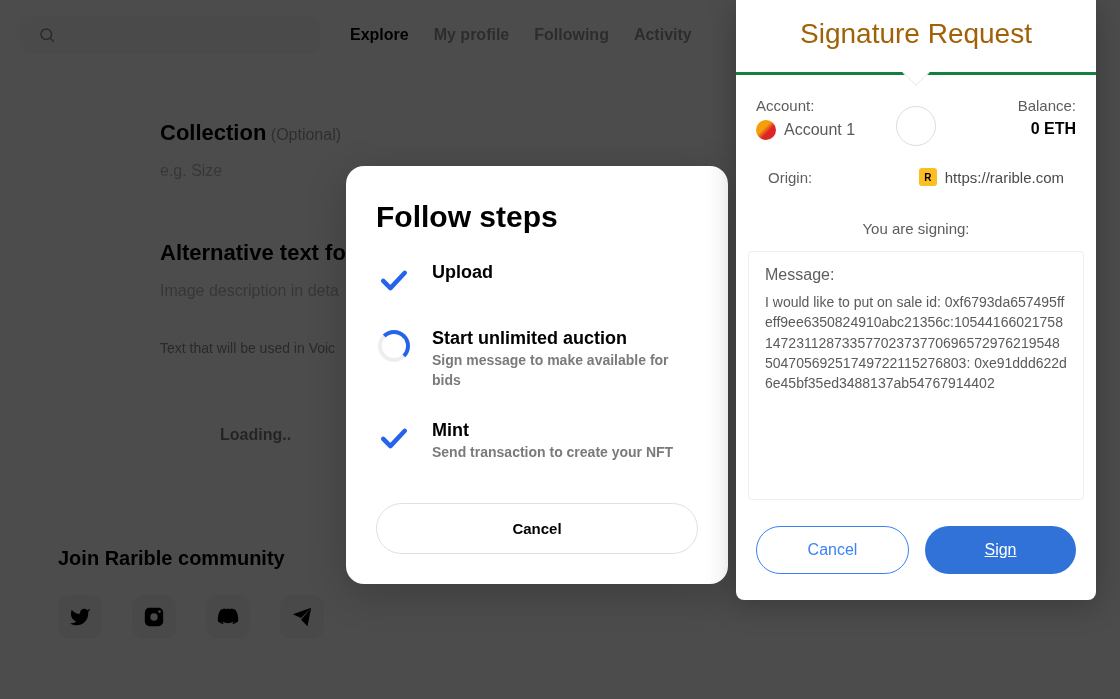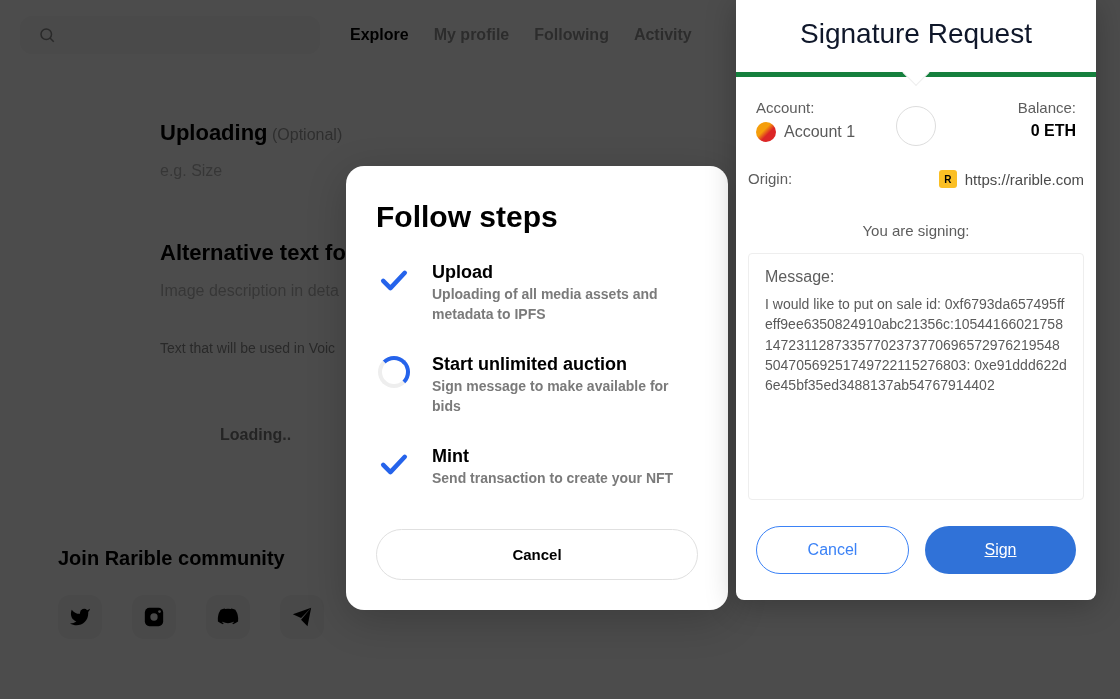--- a/index.html
+++ b/index.html
@@ -181,23 +181,23 @@
   background: #fff;
   border-radius: 0 0 8px 8px;
   box-shadow: 0 5px 30px rgba(0,0,0,0.25);
   display: flex;
   flex-direction: column;
 }
 .sig-header {
   text-align: center;
   padding: 18px 0 22px;
   font-size: 28px;
-  color: #0f172a;
+  color: #a16207;
   position: relative;
-  border-bottom: 5px solid #15803d;
+  border-bottom: 3px solid #15803d;
 }
 .sig-header::after {
   content: '';
   position: absolute;
   bottom: -10px; left: 50%;
   transform: translateX(-50%) rotate(45deg);
   width: 18px; height: 18px;
   background: #fff;
   border-right: 1px solid #eee;
   border-bottom: 1px solid #eee;
@@ -241,21 +241,22 @@
   background: #fff;
 }
 .balance-val {
   font-size: 16px;
   font-weight: 700;
   color: #000;
 }
 .origin-row {
   display: flex;
   justify-content: space-between;
-  padding: 14px 12px;
+  align-items: center;
+  padding: 14px 32px;
   font-size: 15px;
 }
 .origin-label { color: #5d5d5d; }
 .origin-right {
   display: flex;
   align-items: center;
   gap: 8px;
 }
 .origin-icon {
   width: 18px; height: 18px;
@@ -331,21 +332,21 @@
     </div>
     <div class="nav-links">
       <span>Explore</span>
       <span>My profile</span>
       <span>Following</span>
       <span>Activity</span>
     </div>
   </div>
   <div class="content">
     <div>
-      <span class="section-title">Uploading</span>
+      <span class="section-title">Collection</span>
       <span class="section-optional">(Optional)</span>
     </div>
     <div class="placeholder-text">e.g.  Size</div>
     <div class="alt-section">
       <div class="alt-title">Alternative text for NFT</div>
       <div class="placeholder-text">Image description in deta</div>
       <div class="hint-text">Text that will be used in Voic</div>
     </div>
     <div class="loading-text">Loading..</div>
   </div>
@@ -382,21 +383,20 @@
   <div class="follow-title">Follow steps</div>
 
   <div class="step">
     <div class="step-icon">
       <svg class="check-svg" viewBox="0 0 40 40">
           <path d="M8 21 L16 29 L32 12"></path>
         </svg>
     </div>
     <div>
       <div class="step-title">Upload</div>
-      <div class="step-desc">Uploading of all media assets and metadata to IPFS</div>
     </div>
   </div>
 
   <div class="step">
     <div class="step-icon">
       <div class="spinner"></div>
     </div>
     <div>
       <div class="step-title">Start unlimited auction</div>
       <div class="step-desc">Sign message to make available for bids</div>

